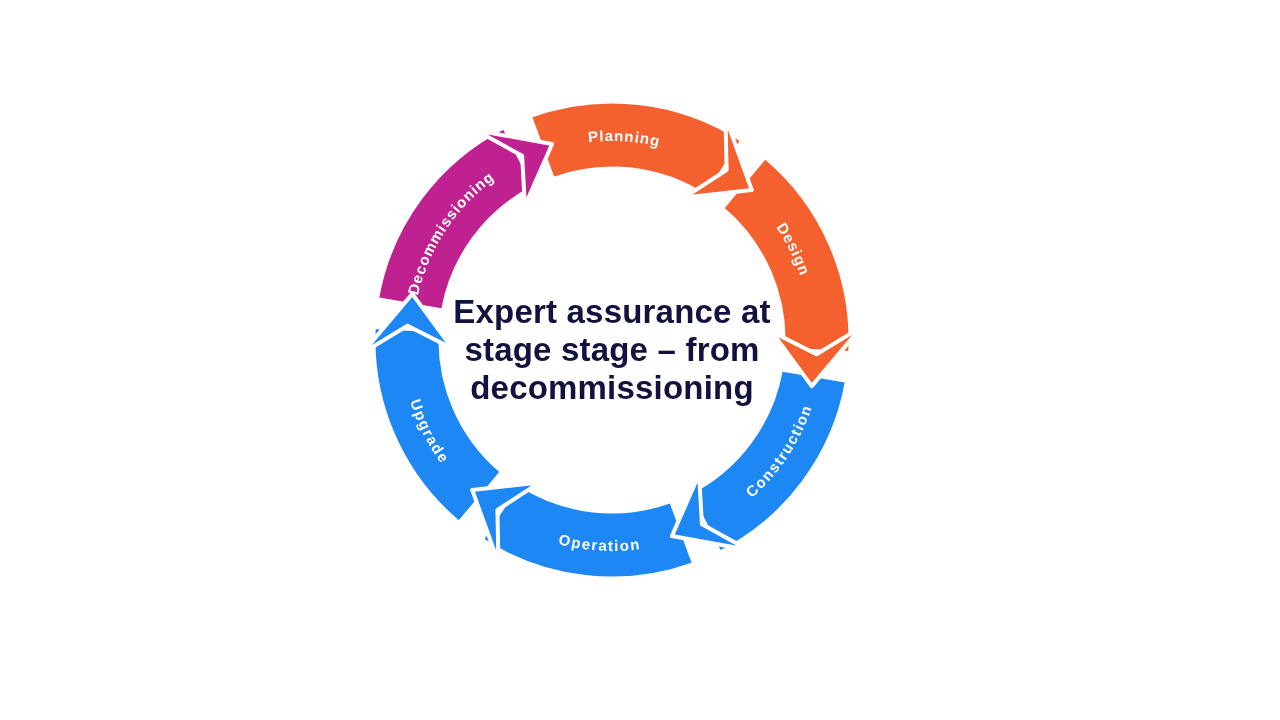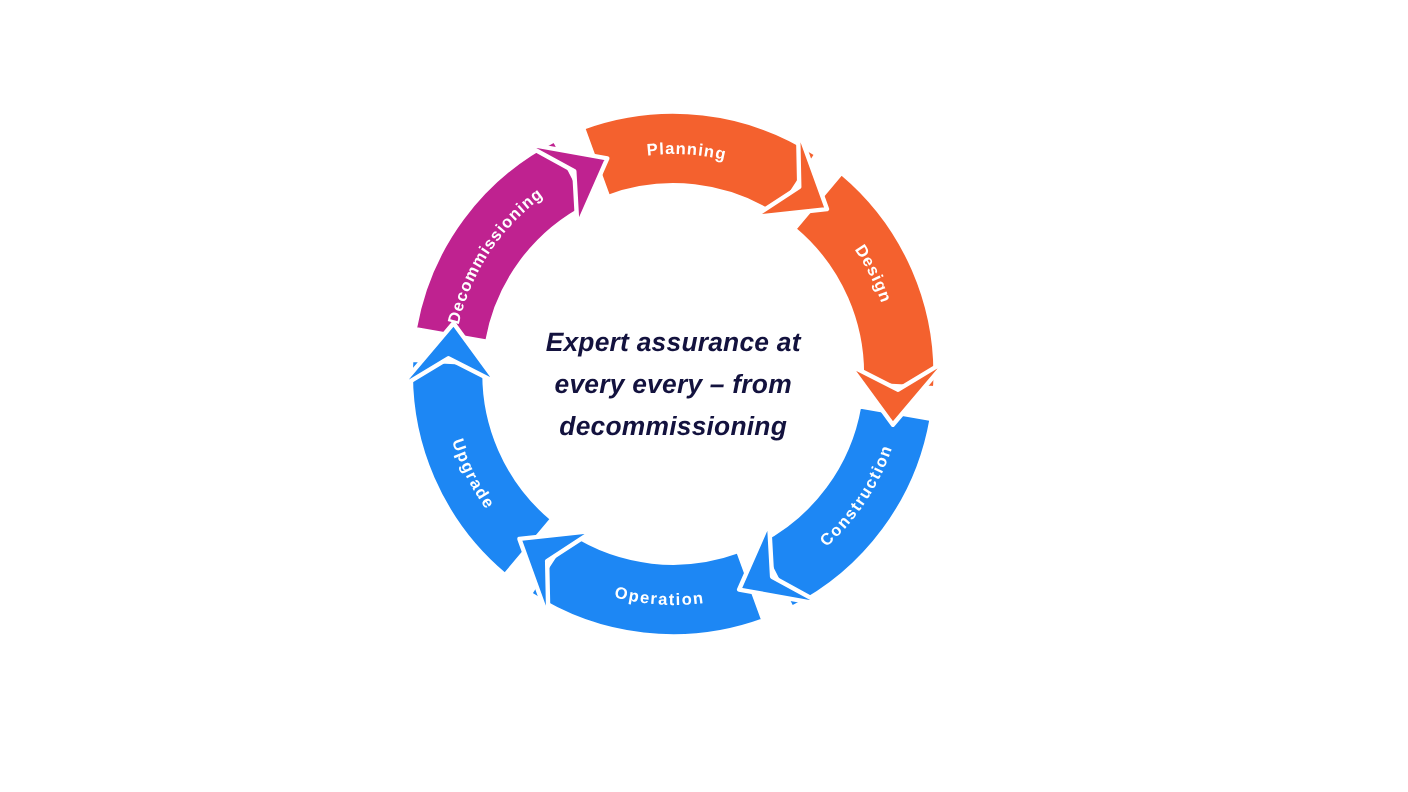--- a/index.html
+++ b/index.html
@@ -26,24 +26,23 @@
     position: absolute;
     left: 432px;
     top: 265px;
     width: 360px;
     height: 170px;
     display: flex;
     flex-direction: column;
     justify-content: center;
     text-align: center;
     font-weight: 700;
-    font-size: 24px;
+    font-size: 33px;
     line-height: 38px;
     letter-spacing: 0.2px;
-    font-style: italic;
   }
   .svg-label {
     font-family: "Liberation Sans", sans-serif;
   }
 </style>
 </head>
 <body>
 
 <div class="stage-wrap" style="background: rgb(255, 255, 255);">
   <svg id="cycle-svg" width="1280" height="720" viewBox="0 0 1280 720">
@@ -74,16 +73,16 @@
         <text fill="#FFFFFF" font-size="15" font-weight="bold" letter-spacing="1.2" class="svg-label" dominant-baseline="central"><textPath startOffset="50%" text-anchor="middle" dominant-baseline="central" href="#tp3" xlink:href="#tp3">Operation</textPath></text>
         <path id="tp4" d="M 424.0 258.3 A 205 205 0 0 0 564.1 539.3" fill="none"></path>
         <text fill="#FFFFFF" font-size="15" font-weight="bold" letter-spacing="1.2" class="svg-label" dominant-baseline="central"><textPath startOffset="50%" text-anchor="middle" dominant-baseline="central" href="#tp4" xlink:href="#tp4">Upgrade</textPath></text>
         <path id="tp5" d="M 415.4 398.2 A 205 205 0 0 1 588.8 136.3" fill="none"></path>
         <text fill="#FFFFFF" font-size="15" font-weight="bold" letter-spacing="1.2" class="svg-label" dominant-baseline="central"><textPath startOffset="50%" text-anchor="middle" dominant-baseline="central" href="#tp5" xlink:href="#tp5">Decommissioning</textPath></text>
       </g>
     </svg>
 
   <div class="center-text" style="color: rgb(19, 18, 62);">
     <div>Expert assurance at</div>
-    <div>every every – from</div>
+    <div>stage stage – from</div>
     <div>decommissioning</div>
   </div>
 </div>
 
 </body></html>

